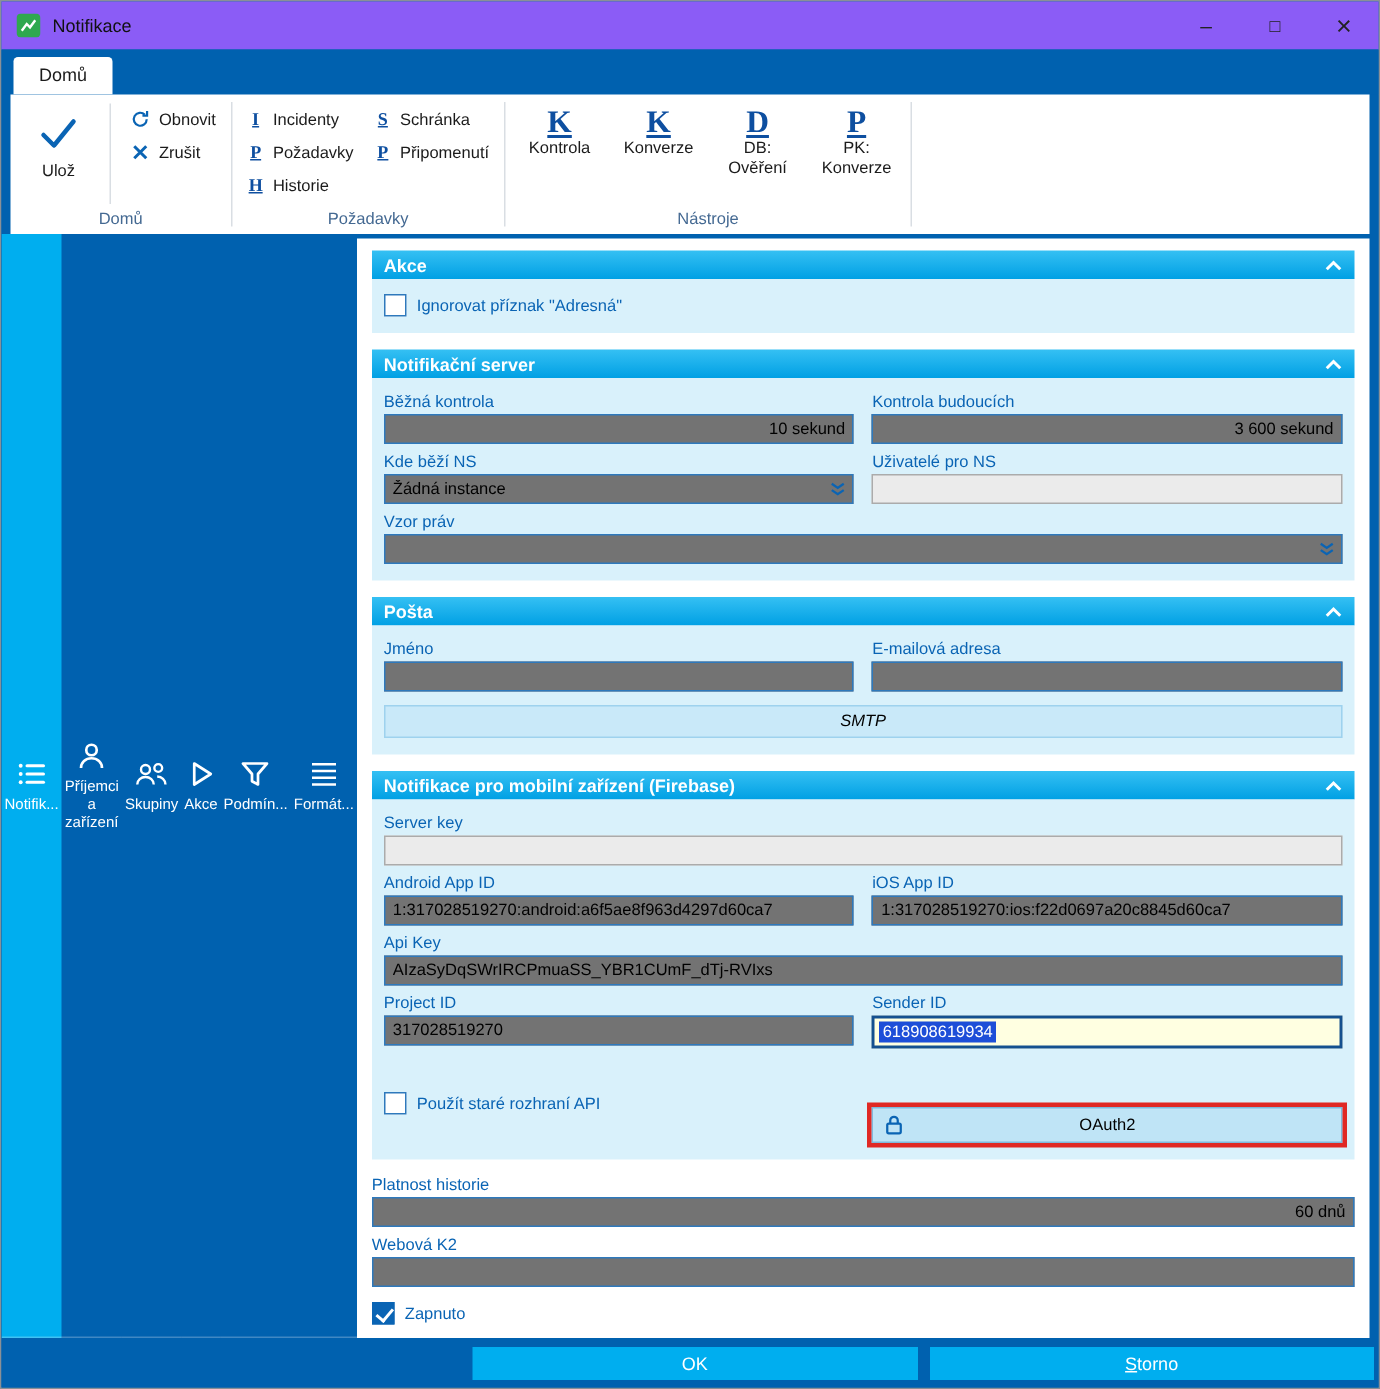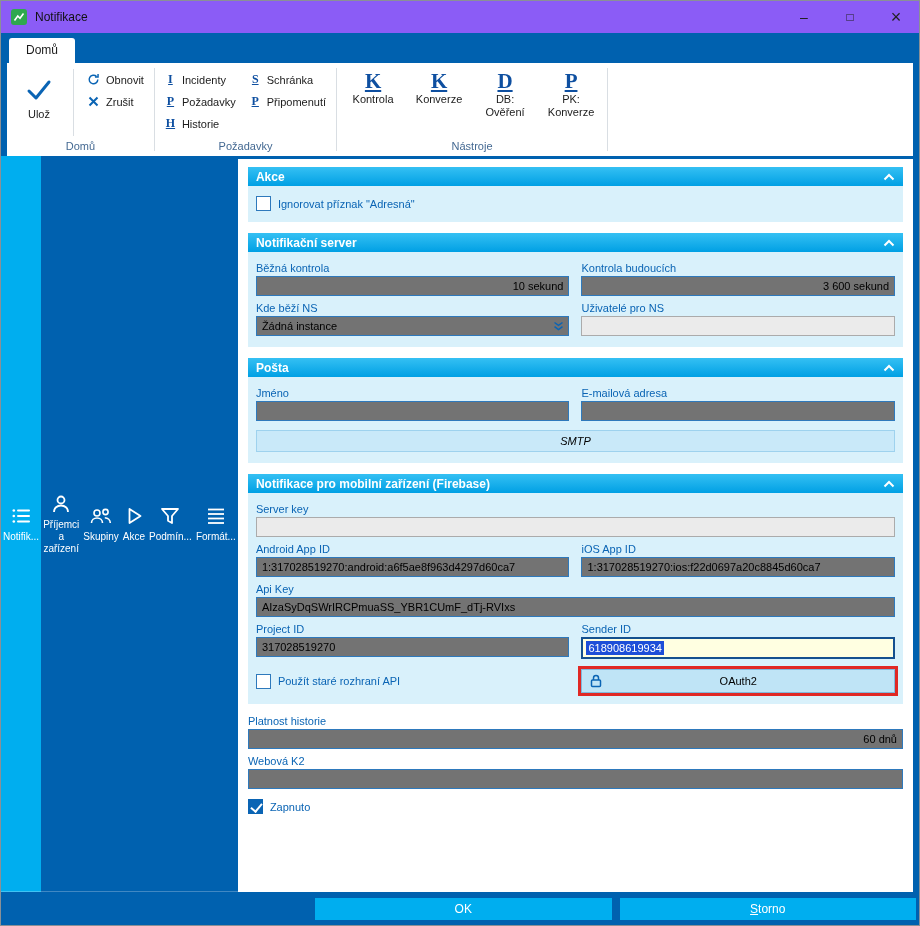--- a/index.html
+++ b/index.html
@@ -70,21 +70,21 @@
   .cb-label { color: #0A64B4; font-size: 11px; }
   .mt6 { margin-top: 6px; }
   .mt10 { margin-top: 10px; }
 
   .smtp-btn { width: 100%; height: 22px; background: #C9E9F9; border: 1px solid #9ed2ee; font-size: 11px; color: #000; margin-top: 9px; font-family: "Liberation Sans", sans-serif; cursor: default; font-style: italic; }
 
   .sel-input { height: 22px; background: #FFFFE1; border: 2px solid #14508F; display: flex; align-items: center; padding: 0 3px; }
   .sel-text { background: #1d4ed8; color: #fff; font-size: 11px; padding: 1px 2px; }
 
   .oauth-half { flex: 1; min-width: 0; display: flex; align-items: center; }
-  .oauth-btn { position: relative; width: 100%; height: 24px; background: #BFE4F6; border: 1px solid #7fb9dd; outline: 3px solid #E02824; display: flex; align-items: center; justify-content: center; font-size: 11px; color: #000; font-family: "Liberation Sans", sans-serif; cursor: default; }
+  .oauth-btn { position: relative; width: 100%; height: 24px; background: #BFE4F6; border: 1px solid #7fb9dd; outline: 3px solid #E02824; display: flex; align-items: center; justify-content: center; font-size: 11px; color: #000; font-family: "Liberation Sans", sans-serif; cursor: default; margin-top: 29px; }
   .lock { position: absolute; left: 8px; display: flex; }
 
   
   .footer { flex: 0 0 33px; background: #0061AF; display: flex; align-items: center; gap: 8px; padding-right: 3px; }
   .footer-spacer { flex: 0 0 306px; }
   .fbtn { flex: 1; height: 22px; background: #00AEEF; border: none; color: #fff; font-size: 12px; font-family: "Liberation Sans", sans-serif; cursor: default; }
   .u { text-decoration: underline; }
 </style>
 </head>
 <body>
@@ -343,20 +343,31 @@
                       <path d="M1.5 1.5 L5.5 4.3 L9.5 1.5 M1.5 5.7 L5.5 8.5 L9.5 5.7" stroke="#0A64B4" stroke-width="1.5" fill="none"></path>
                     </svg>
                 </span>
               </div>
             </div>
             <div class="field">
               <div class="flabel">Uživatelé pro NS</div>
               <input class="finput disabled" value="" style="">
             </div>
           </div>
+          <div class="field">
+            <div class="flabel">Vzor práv</div>
+            <div class="combo">
+              <input class="finput" value="" style="">
+              <span class="combo-btn">
+                <svg width="11" height="10" viewBox="0 0 11 10">
+                    <path d="M1.5 1.5 L5.5 4.3 L9.5 1.5 M1.5 5.7 L5.5 8.5 L9.5 5.7" stroke="#0A64B4" stroke-width="1.5" fill="none"></path>
+                  </svg>
+              </span>
+            </div>
+          </div>
         </div>
       </section>
 
       <section class="panel">
         <div class="panel-header">
           <span class="panel-title">Pošta</span>
           <span class="chev">
             <svg width="12" height="8" viewBox="0 0 12 8">
                 <path d="M1.5 6.5 L6 2 L10.5 6.5" stroke="#fff" stroke-width="2" fill="none"></path>
               </svg>

